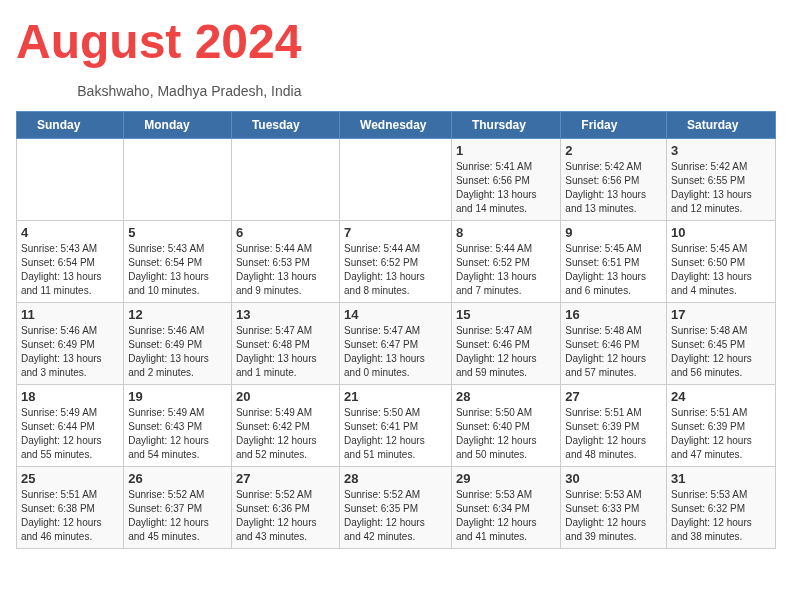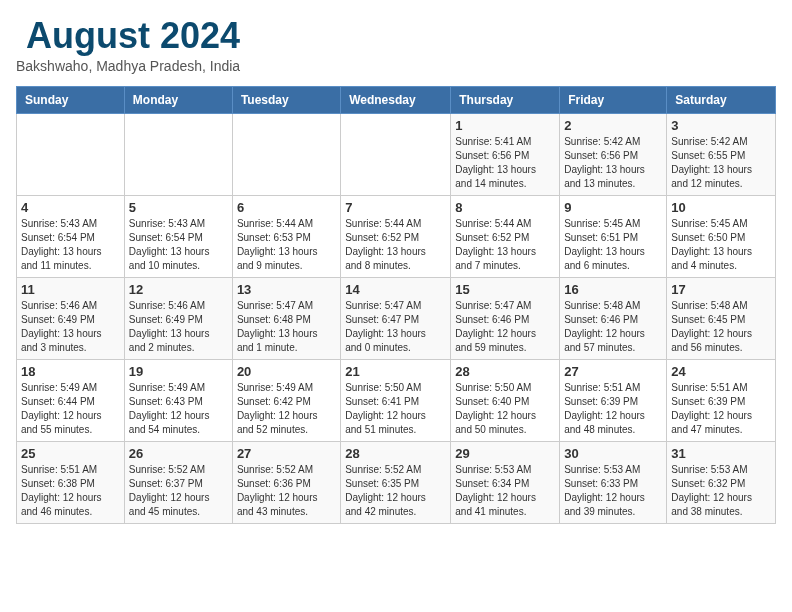--- a/index.html
+++ b/index.html
@@ -27,40 +27,40 @@
     }
     .logo-general { color: #333; }
     .logo-blue { color: #2a6496; }
     .logo-icon {
       width: 28px;
       height: 28px;
       margin-right: 2px;
     }
     .title-block { text-align: right; }
     .main-title {
-      font-size: 36px;
+      font-size: 48px;
       font-weight: bold;
-      color: #0c4a6e;
+      color: #ef4444;
       line-height: 1.1;
     }
     .subtitle {
       font-size: 14px;
       color: #555;
-      margin-top: 2px;
+      margin-top: 14px;
     }
     table {
       width: 100%;
       border-collapse: collapse;
     }
     thead tr th {
       background-color: #3a6ea5;
       color: #fff;
       font-size: 12px;
       font-weight: bold;
-      padding: 6px 8px;
+      padding: 6px 20px;
       text-align: left;
       border: 1px solid #5a8ec5;
     }
     tbody tr td {
       border: 1px solid #ccc;
       vertical-align: top;
       padding: 4px;
       font-size: 10px;
       color: #333;
       width: 113px;

